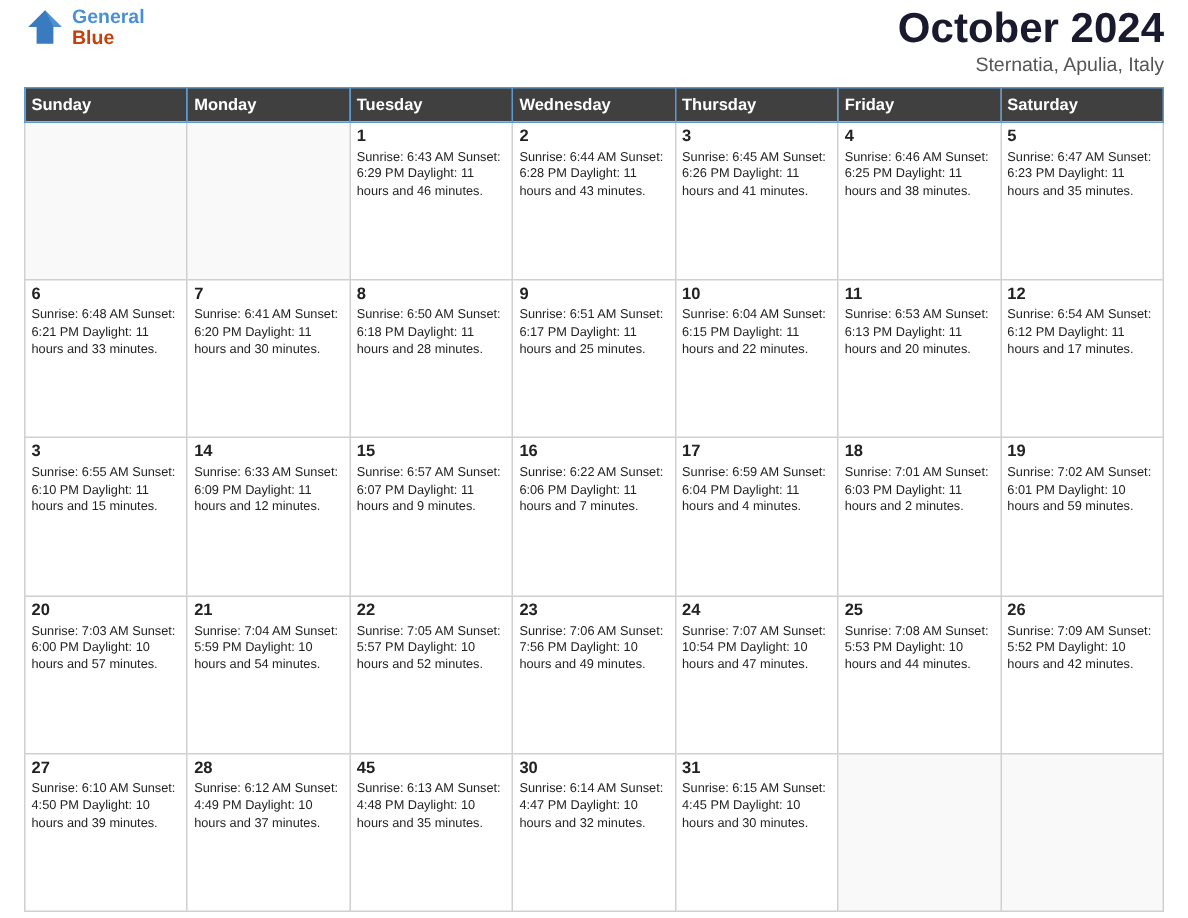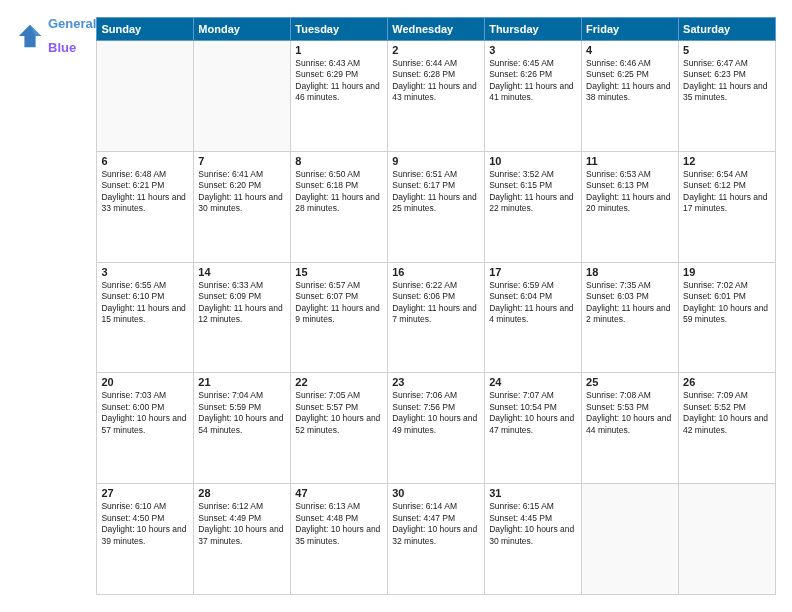--- a/index.html
+++ b/index.html
@@ -6,23 +6,23 @@
     body {
       font-family: Arial, sans-serif;
       background: #fff;
       width: 792px;
       height: 612px;
       overflow: hidden;
     }
     .page {
       width: 792px;
       height: 612px;
-      padding: 17px 16px;
+      padding: 4px 16px;
       display: flex;
-      flex-direction: row;
+      flex-direction: column;
     }
     .header {
       display: flex;
       justify-content: space-between;
       align-items: flex-start;
       margin-bottom: 8px;
     }
     .logo {
       display: flex;
       align-items: center;
@@ -55,21 +55,21 @@
       color: #555;
     }
     .calendar {
       flex: 1;
       border: 1px solid #ccc;
       border-collapse: collapse;
       width: 100%;
       table-layout: fixed;
     }
     .calendar th {
-      background: #0369a1;
+      background: #404040;
       color: #fff;
       font-size: 11px;
       font-weight: bold;
       padding: 5px 4px;
       text-align: left;
       border: 1px solid #5a9ad0;
     }
     .calendar td {
       vertical-align: top;
       border: 1px solid #d0d0d0;
@@ -102,22 +102,26 @@
 
 <div class="page">
   <div class="header">
     <div class="logo">
       <svg class="logo-icon" viewBox="0 0 40 40">
         <polygon points="20,4 36,20 28,20 28,36 12,36 12,20 4,20" fill="#3a7abf"></polygon>
         <polygon points="20,4 36,20 28,20" fill="#5aa0df" opacity="0.6"></polygon>
       </svg>
       <div class="logo-text">
         <div><span>General</span></div>
-        <div style="color:#8b5cf6;margin-top:10px;">Blue</div>
+        <div style="color:#c2410c;">Blue</div>
       </div>
+    </div>
+    <div class="title-block">
+      <div class="month-title">October 2024</div>
+      <div class="subtitle">Sternatia, Apulia, Italy</div>
     </div>
   </div>
 
   <table class="calendar">
     <thead>
       <tr id="header-row">
           <th>Sunday</th>
           <th>Monday</th>
           <th>Tuesday</th>
           <th>Wednesday</th>
@@ -190,21 +194,21 @@
           </td>
           <td>
             <span class="day-num">9</span>
             <div class="cell-text">Sunrise: 6:51 AM
 Sunset: 6:17 PM
 Daylight: 11 hours
 and 25 minutes.</div>
           </td>
           <td>
             <span class="day-num">10</span>
-            <div class="cell-text">Sunrise: 3:52 AM
+            <div class="cell-text">Sunrise: 6:04 AM
 Sunset: 6:15 PM
 Daylight: 11 hours
 and 22 minutes.</div>
           </td>
           <td>
             <span class="day-num">11</span>
             <div class="cell-text">Sunrise: 6:53 AM
 Sunset: 6:13 PM
 Daylight: 11 hours
 and 20 minutes.</div>
@@ -248,21 +252,21 @@
           </td>
           <td>
             <span class="day-num">17</span>
             <div class="cell-text">Sunrise: 6:59 AM
 Sunset: 6:04 PM
 Daylight: 11 hours
 and 4 minutes.</div>
           </td>
           <td>
             <span class="day-num">18</span>
-            <div class="cell-text">Sunrise: 7:35 AM
+            <div class="cell-text">Sunrise: 7:01 AM
 Sunset: 6:03 PM
 Daylight: 11 hours
 and 2 minutes.</div>
           </td>
           <td>
             <span class="day-num">19</span>
             <div class="cell-text">Sunrise: 7:02 AM
 Sunset: 6:01 PM
 Daylight: 10 hours
 and 59 minutes.</div>
@@ -328,21 +332,21 @@
 and 39 minutes.</div>
           </td>
           <td>
             <span class="day-num">28</span>
             <div class="cell-text">Sunrise: 6:12 AM
 Sunset: 4:49 PM
 Daylight: 10 hours
 and 37 minutes.</div>
           </td>
           <td>
-            <span class="day-num">47</span>
+            <span class="day-num">45</span>
             <div class="cell-text">Sunrise: 6:13 AM
 Sunset: 4:48 PM
 Daylight: 10 hours
 and 35 minutes.</div>
           </td>
           <td>
             <span class="day-num">30</span>
             <div class="cell-text">Sunrise: 6:14 AM
 Sunset: 4:47 PM
 Daylight: 10 hours

